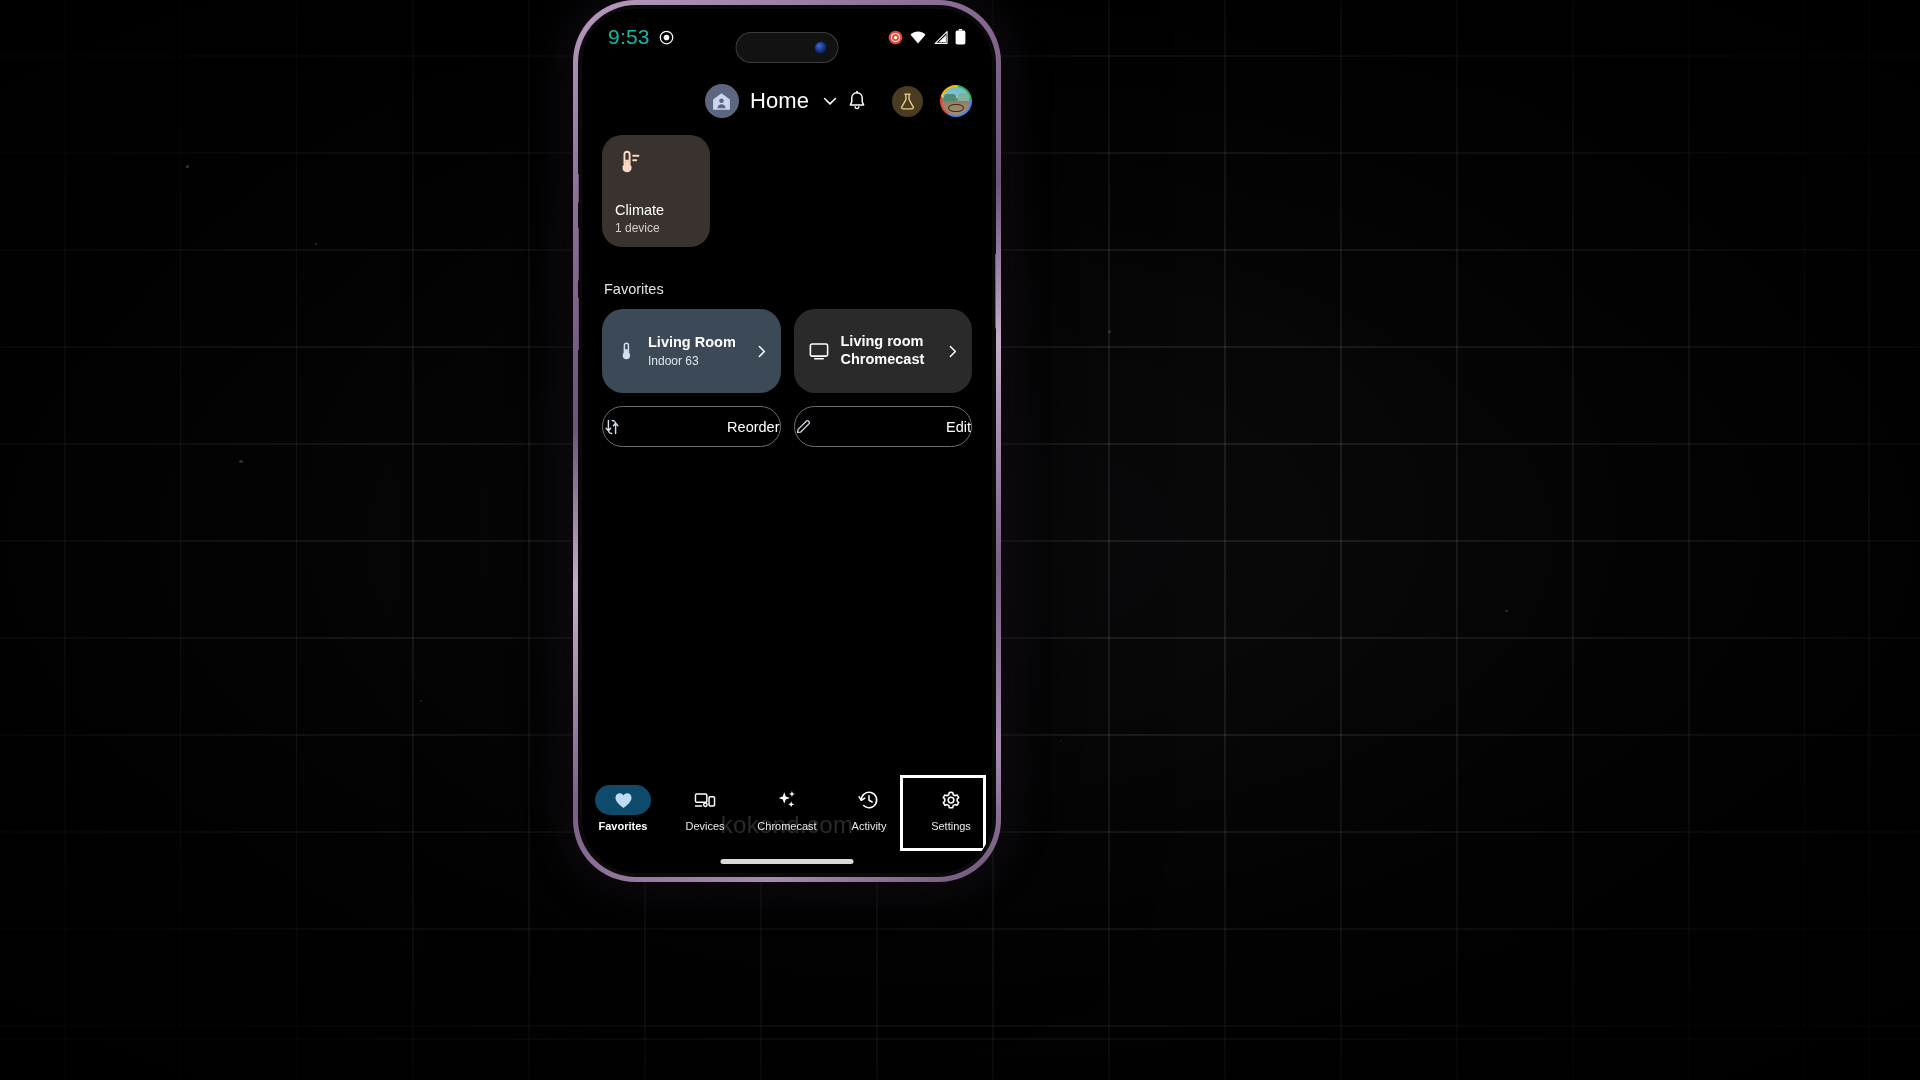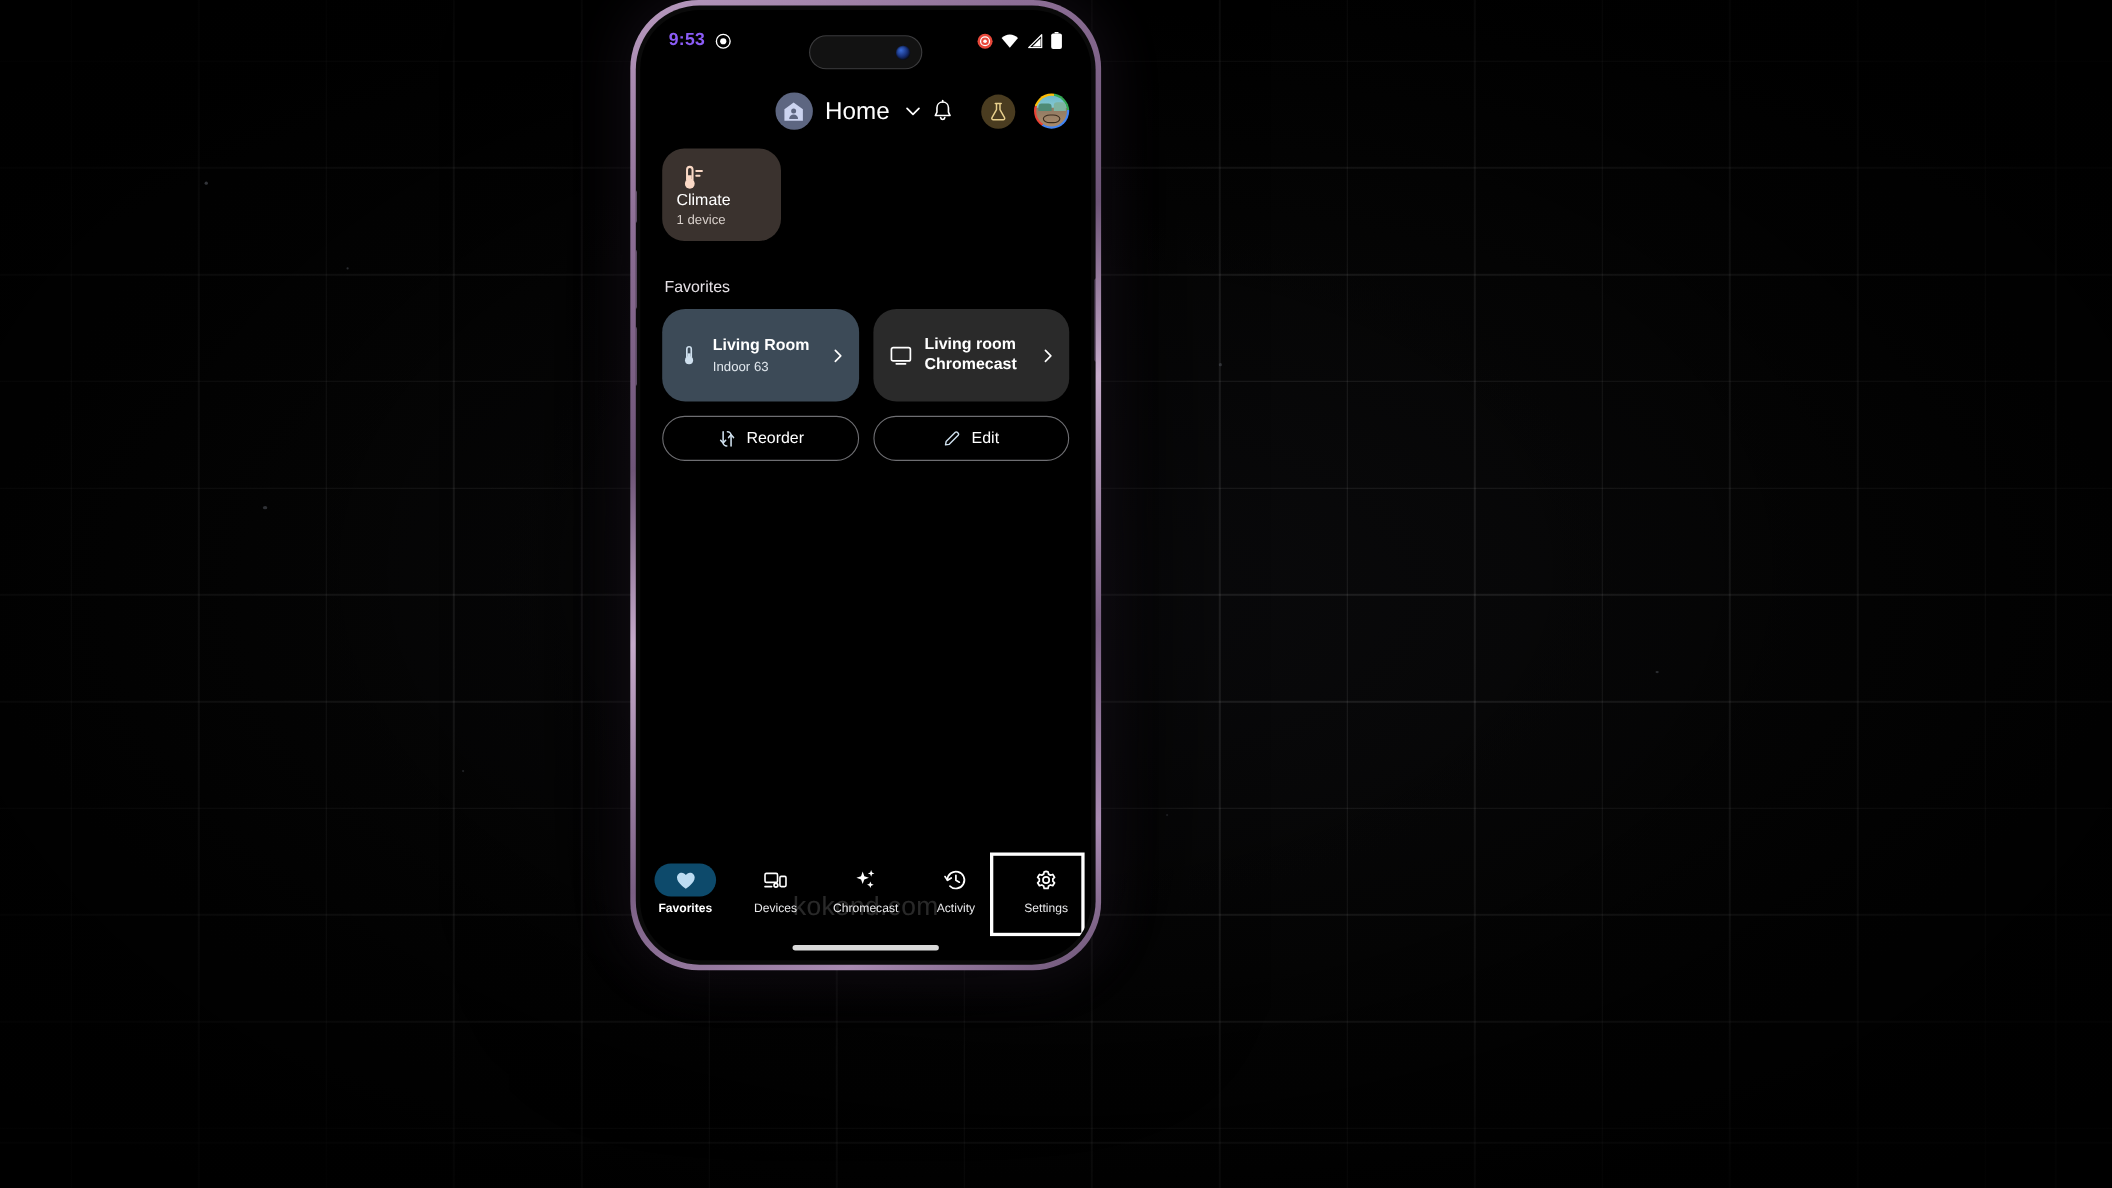--- a/index.html
+++ b/index.html
@@ -58,21 +58,21 @@
   #btn-voldn{ left:-4px; top:292px; width:5px; height:54px; }
   #btn-power{ right:-4px; top:248px; width:5px; height:76px; background:linear-gradient(90deg,#5d4a66,#b195ba 45%,#4a3a52); }
 
   
   #statusbar{
     position:absolute; top:0; left:0; right:0; height:56px;
     display:flex; align-items:center; justify-content:space-between;
     padding:0 26px; z-index:6;
   }
   #status-left{ display:flex; align-items:center; gap:9px; }
-  #clock{ color:#8b5cf6; font-size:16px; font-weight:700; letter-spacing:0.2px; }
+  #clock{ color:#14b8a6; font-size:21px; font-weight:400; letter-spacing:0.2px; }
   #status-right{ display:flex; align-items:center; gap:7px; }
 
   #dynamic-island{
     position:absolute; top:23px; left:50%; transform:translateX(-50%);
     width:103px; height:31px; border-radius:18px;
     background:#121212;
     border:1px solid rgba(120,120,125,0.42);
     z-index:5;
   }
   #camera-dot{
@@ -115,21 +115,21 @@
     position:relative; overflow:hidden;
   }
   #avatar-photo .hill{ position:absolute; left:2px; top:7px; width:12px; height:7px; background:#4e8b76; border-radius:3px 3px 0 0; }
   #avatar-photo .hill2{ position:absolute; right:1px; top:6px; width:11px; height:8px; background:#7fb3a0; border-radius:3px 3px 0 0; }
   #avatar-photo .bike{ position:absolute; left:6px; bottom:3px; width:16px; height:8px; border:1.4px solid #3a2c1e; border-radius:50%/60%; }
 
   
   #content{ position:absolute; top:122px; left:0; right:0; bottom:90px; padding:0 20px; overflow:hidden; }
 
   #climate-card{
-    width:108px; height:84px;
+    width:108px; height:112px;
     background:#3a322e;
     border-radius:20px;
     padding:14px 13px 12px 13px;
     display:flex; flex-direction:column; justify-content:space-between;
     cursor:pointer; margin-top:4px;
   }
   #climate-name{ color:#fff; font-size:14.5px; font-weight:500; line-height:1.1; }
   #climate-sub{ color:#d6cec9; font-size:12px; margin-top:2px; }
 
   #favorites-label{ color:#e6e1e6; font-size:14.5px; margin:34px 0 12px 2px; }
@@ -144,21 +144,21 @@
   #fav-chromecast{ background:#2a2a2a; }
   .fav-text{ flex:1; min-width:0; }
   .fav-title{ color:#ffffff; font-size:14.5px; font-weight:700; line-height:1.22; }
   .fav-sub{ color:#dfe6ec; font-size:12px; margin-top:2px; }
   .fav-chev{ color:#fff; flex-shrink:0; }
 
   #action-row{ display:flex; gap:13px; margin-top:13px; }
   .pill-btn{
     flex:1; height:41px; border-radius:21px;
     border:1px solid #6e6e72; background:transparent;
-    display:flex; align-items:center; justify-content:center; gap:9px;
+    display:flex; align-items:center; justify-content:space-between; gap:9px;
     color:#ffffff; font-size:14.5px; cursor:pointer;
     font-family:"Liberation Sans", sans-serif;
   }
 
   
   #bottom-nav{
     position:absolute; left:0; right:0; bottom:26px; height:64px;
     display:flex; align-items:flex-start; z-index:4;
   }
   .nav-item{

